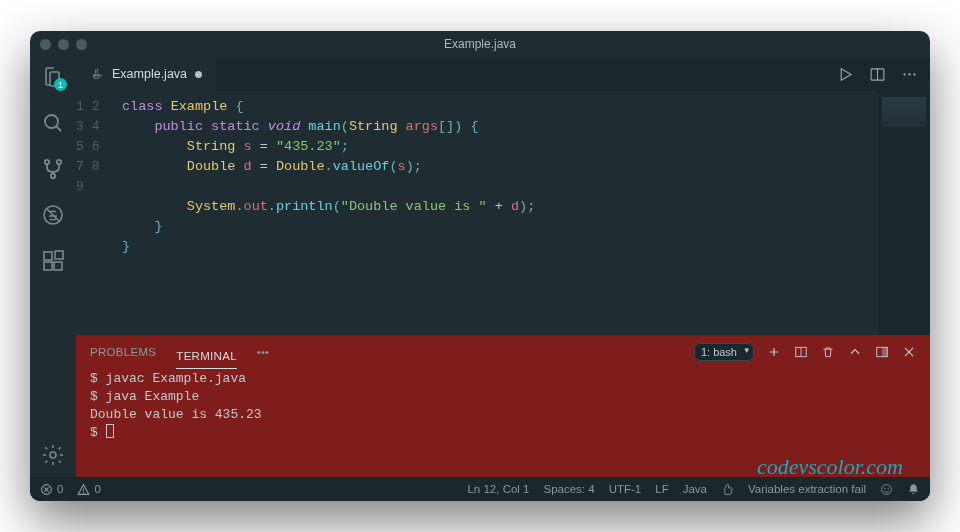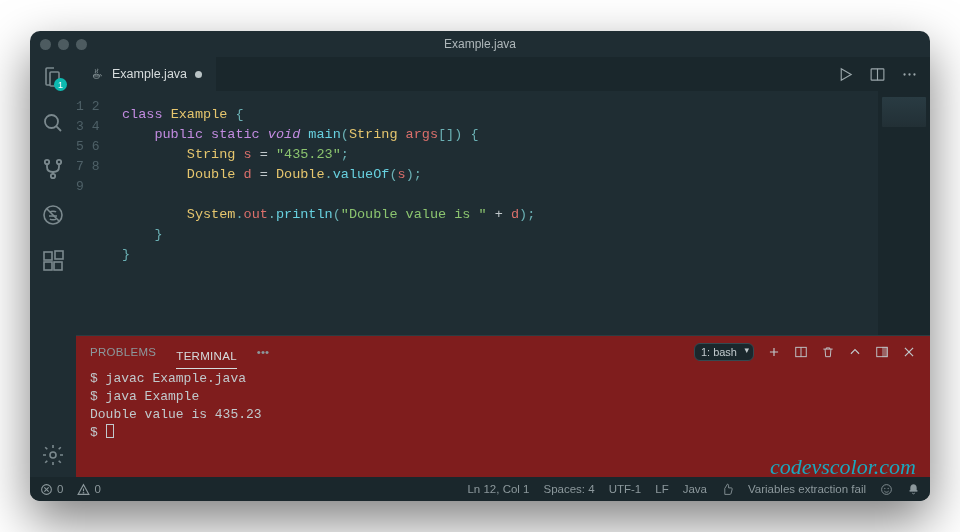--- a/index.html
+++ b/index.html
@@ -66,21 +66,21 @@
   .tab-actions .ic { width: 18px; height: 18px; cursor: pointer; display:flex; align-items:center; justify-content:center;}
   .tab-actions svg { width: 17px; height: 17px; }
   .editor-body { flex: 1; display: flex; position: relative; min-height: 0; }
   .gutter {
     width: 46px; padding: 6px 14px 0 0;
     color: #4e6067; font-size: 13px; line-height: 20px;
     user-select: none;
   }
   .code {
     flex: 1; padding: 6px 0 0 0; font-size: 13.5px; line-height: 20px;
-    white-space: pre; color: #c1c9cc; margin-top: 8px;
+    white-space: pre; color: #c1c9cc;
   }
   .minimap {
     width: 52px; background: #1a272c;
     position: relative;
   }
   .minimap .mm { position:absolute; top:6px; left:4px; right:4px; height:30px; background:linear-gradient(#2d4048,#243238); opacity:.8; border-radius:1px;}
   
   .panel {
     height: 142px; border-top: 1px solid #2b3c42;
     display: flex; flex-direction: column;
@@ -102,21 +102,21 @@
   }
   .term-select::after { content: "▾"; position: absolute; right: 4px; top: 1px; font-size: 9px;}
   .panel-tabs .ic { width: 15px; height: 15px; cursor: pointer; display:flex; align-items:center; justify-content:center; color:#c1c9cc;}
   .panel-tabs .ic svg { width: 14px; height: 14px; }
   .terminal {
     flex: 1; padding: 2px 14px; font-size: 13px; line-height: 18px;
     white-space: pre; color: #c1c9cc; position: relative;
   }
   .cursor-box { display:inline-block; width:8px; height:14px; border:1px solid #c1c9cc; vertical-align:-2px;}
   .watermark {
-    position: absolute; right: 14px; bottom: 4px;
+    position: absolute; right: 27px; bottom: 4px;
     color: #1aa8bf; font-family: "Brush Script MT","Segoe Script",cursive;
     font-size: 22px; font-style: italic;
   }
   
   .status {
     height: 24px; background: #1a272c; color: #8c989c;
     display: flex; align-items: center; gap: 14px;
     padding: 0 10px; font-family: -apple-system, sans-serif; font-size: 11.5px;
   }
   .status .grp { display: flex; align-items: center; gap: 4px; cursor: pointer;}

